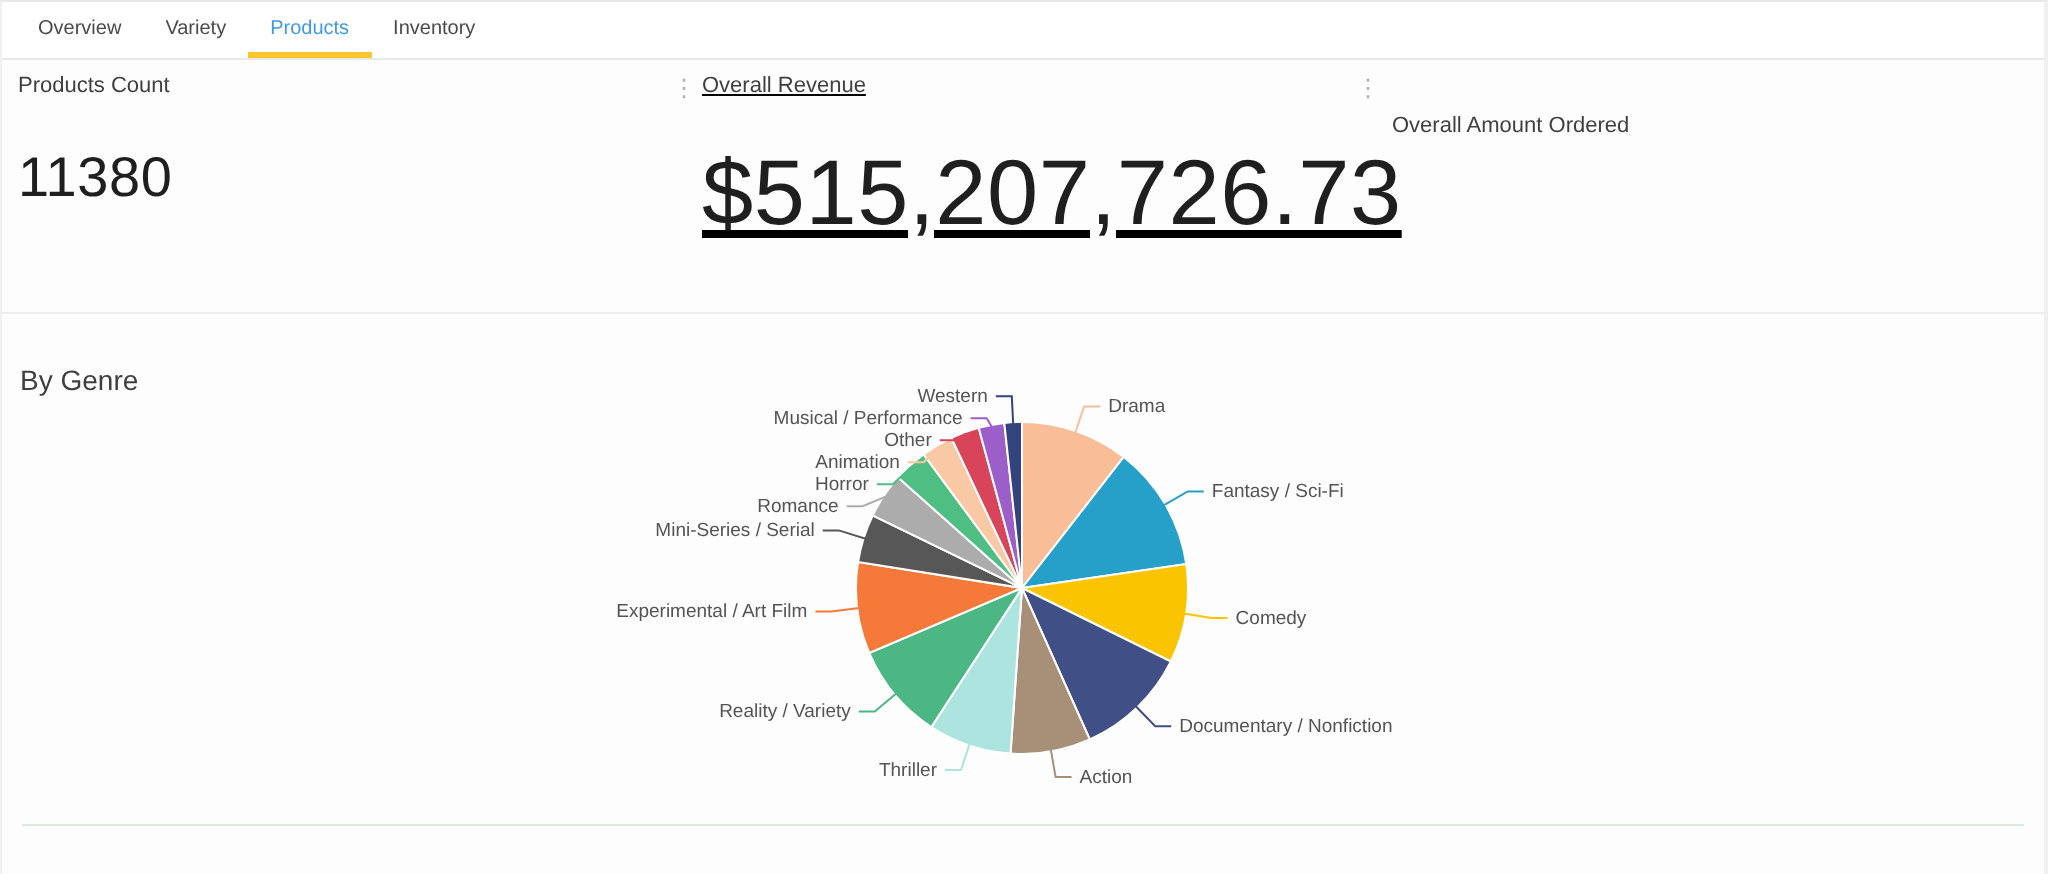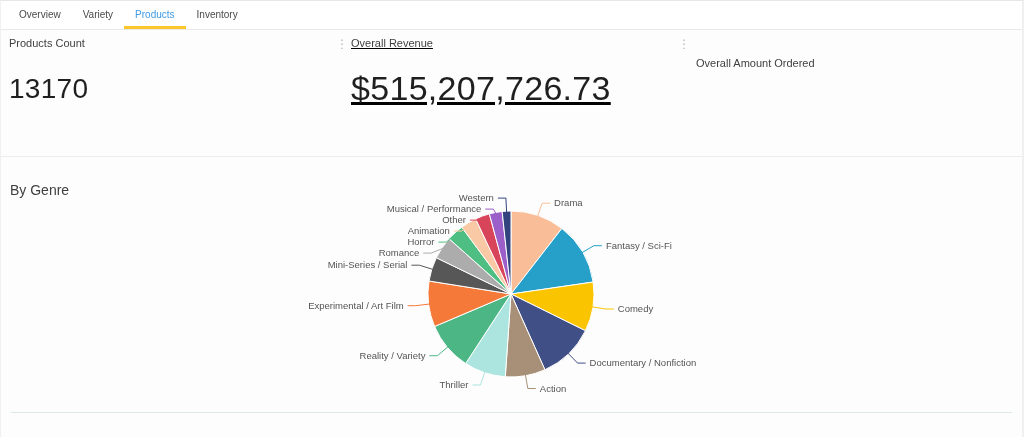--- a/index.html
+++ b/index.html
@@ -16,21 +16,21 @@
   }
   .tab{
     padding:0 11px;font-size:10px;line-height:27px;color:#4a4a4a;
     cursor:pointer;border-bottom:3px solid transparent;box-sizing:border-box;
     white-space:nowrap;
   }
   .tab.active{color:#3e9ae5;border-bottom-color:#fcc62b;}
   .stat-card{position:absolute;top:36px;}
   .stat-label{font-size:11px;color:#3f3f3f;}
   .stat-value{font-size:28px;color:#1f1f1f;margin-top:24px;letter-spacing:.3px;}
-  .stat-value.big{font-size:34px;margin-top:20px;}
+  .stat-value.big{font-size:46px;margin-top:20px;}
   .card-1{left:8px;}
   .card-2{left:350px;text-decoration:underline;}
   .card-3{left:695px;margin-top:20px;}
   .handle{
     position:absolute;top:37px;width:10px;text-align:center;color:#b3b3b3;
     font-size:12px;line-height:13px;cursor:grab;user-select:none;
   }
   .handle-1{left:335px;}
   .handle-2{left:677px;}
   .divider{position:absolute;left:0;right:0;height:0;border-top:1px solid #ededed;}
@@ -47,21 +47,21 @@
 
   <header class="tabbar">
     <div class="tab">Overview</div>
     <div class="tab">Variety</div>
     <div class="tab active" style="color: rgb(62, 154, 229); border-bottom-color: rgb(252, 198, 43);">Products</div>
     <div class="tab">Inventory</div>
   </header>
 
   <section class="stat-card card-1">
     <div class="stat-label">Products Count</div>
-    <div class="stat-value">13170</div>
+    <div class="stat-value">11380</div>
   </section>
 
   <div class="handle handle-1">⋮</div>
 
   <section class="stat-card card-2">
     <div class="stat-label">Overall Revenue</div>
     <div class="stat-value big">$515,207,726.73</div>
   </section>
 
   <div class="handle handle-2">⋮</div>

